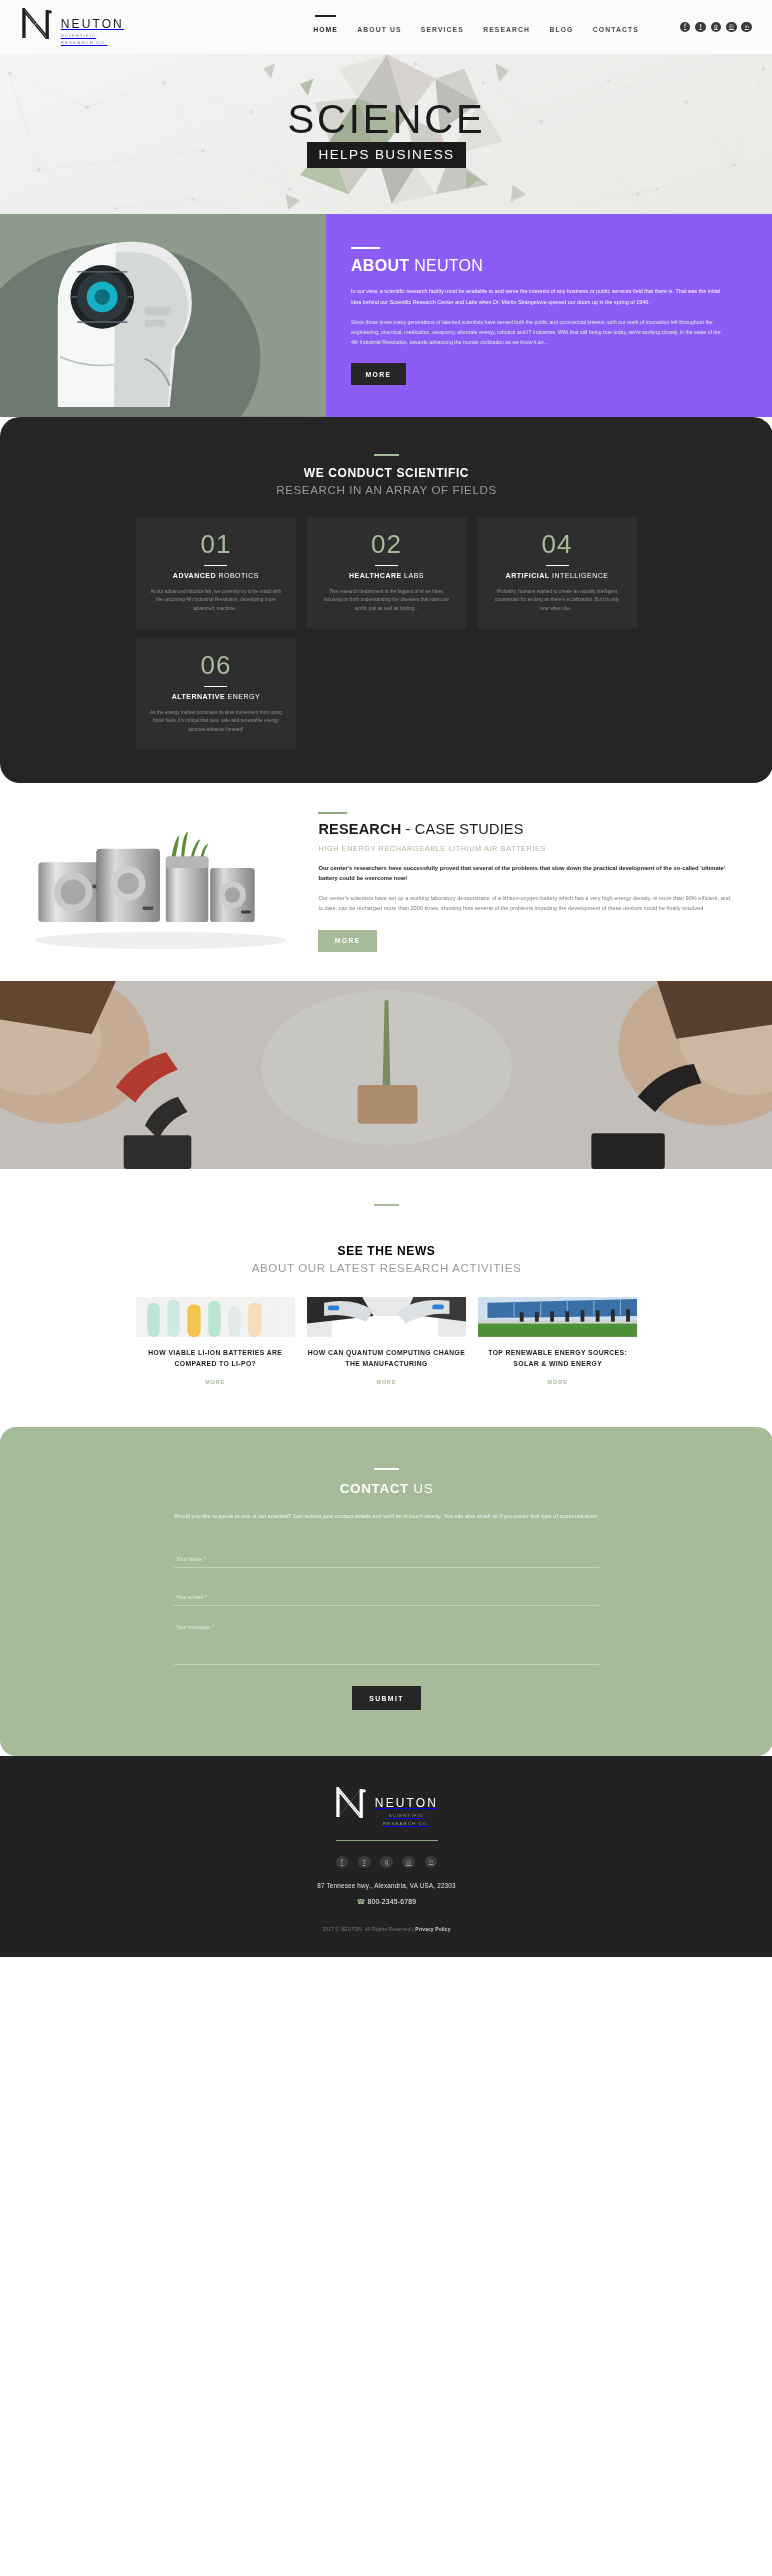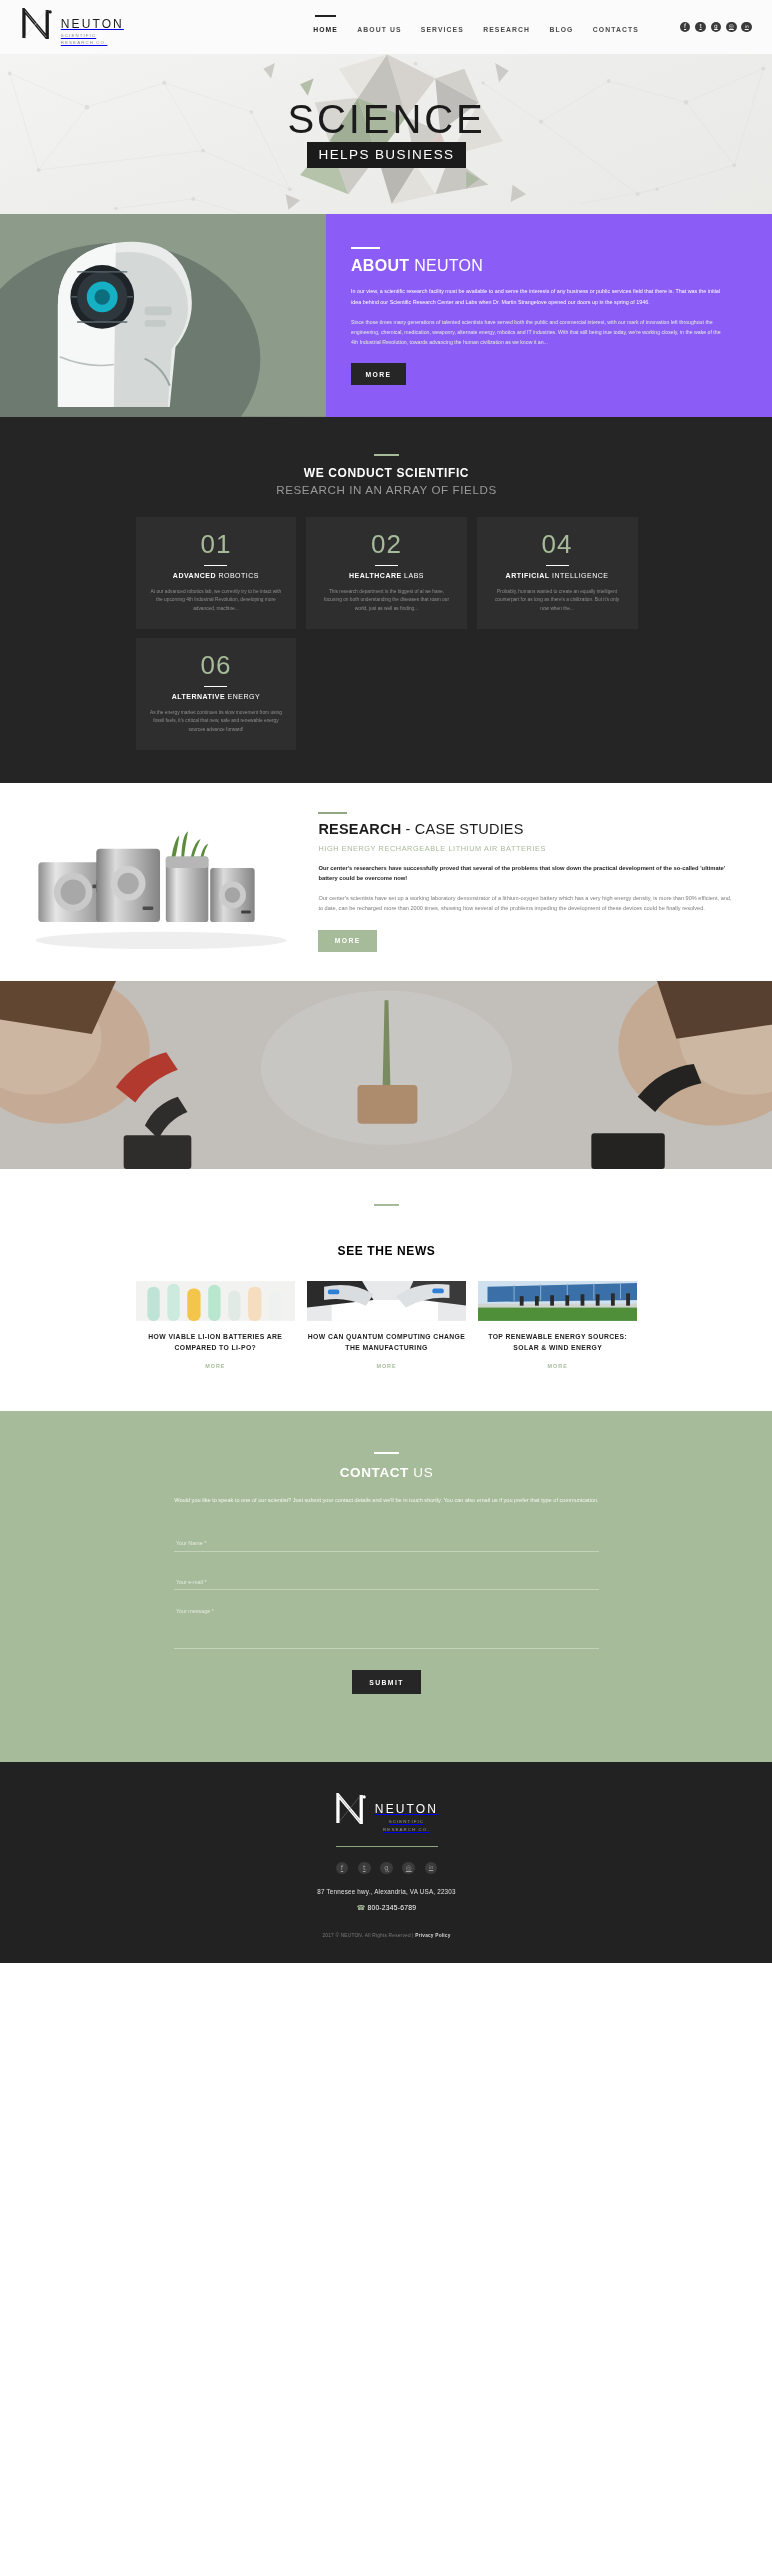--- a/index.html
+++ b/index.html
@@ -107,21 +107,21 @@
     font-family: "Liberation Sans", sans-serif;
   }
   .btn.more-about { margin-top: 15.5px; }
   .btn.green { background: #a6bb9a; }
   .btn.ghost {
     background: rgba(255,255,255,.08); border: 1px solid #a6bb9a; color: #fff;
   }
 
   
   .fields {
-    background: #252525; padding: 37px 0 33px; text-align: center;
+    background: #252525; padding: 37px 0 33px; text-align: center; border-radius: 20px;
   }
   .sec-rule { width: 25px; height: 1.9px; background: #a6bb9a; margin: 0 auto 10.6px; }
   .sec-t1 { font-size: 12px; font-weight: 700; letter-spacing: 0.6px; color: #ffffff; }
   .sec-t2 { font-size: 11.6px; font-weight: 400; letter-spacing: 0.6px; color: #9a9a9a; margin-top: 2.9px; }
   .cards {
     width: 502px; margin: 21px auto 0;
     display: grid; grid-template-columns: repeat(3,1fr); gap: 9.7px;
   }
   .card {
     background: #2e2e2e; padding: 13.5px 13.5px 15.5px; text-align: center;
@@ -185,21 +185,21 @@
   .news-title {
     font-size: 6.8px; font-weight: 700; letter-spacing: 0.4px; line-height: 1.55;
     color: #1d1d1d; margin-top: 10.6px;
   }
   .news-more {
     display: inline-block; font-size: 5.4px; letter-spacing: 1px; font-weight: 700;
     color: #a6bb9a; margin-top: 9.7px; text-decoration: none;
   }
 
   
-  .contact { background: #a6bb9a; padding: 41px 0 68px; text-align: center; color: #fff; }
+  .contact { background: #a6bb9a; padding: 41px 0 46px; text-align: center; color: #fff; border-radius: 16px; }
   .contact .sec-rule { background: #fff; }
   .contact .sec-t1 { font-size: 13.5px; }
   .contact-lead {
     font-size: 5.6px; line-height: 2; color: #f2f6ef; margin-top: 15.5px;
   }
   .form { width: 425px; margin: 25px auto 0; text-align: left; }
   .form-row { margin-bottom: 17.4px; }
   .fin {
     width: 100%; background: transparent; border: none; border-bottom: 1px solid #c3d3ba;
     color: #fff; font-size: 5.4px; padding: 0 0 4.8px 1.9px;
@@ -497,20 +497,21 @@
       <ellipse cx="400" cy="90" rx="130" ry="80" fill="#eceae6"></ellipse>
       <path d="M398 20 L402 20 L404 110 L396 110 Z" fill="#8aa06f"></path>
       <rect x="370" y="108" width="62" height="40" rx="4" fill="#caa07c"></rect>
     </svg>
     <div class="young-overlay"></div>
   </section>
 
   <section class="news">
     <div class="sec-rule"></div>
     <div class="sec-t1">SEE THE NEWS</div>
+    <div class="sec-t2">ABOUT OUR LATEST RESEARCH ACTIVITIES</div>
 
     <div class="news-grid">
       <div>
         <div class="news-thumb">
           <svg viewBox="0 0 168 42" preserveAspectRatio="none">
             <rect width="168" height="42" fill="#f2f3f1"></rect>
             <rect x="12" y="6" width="13" height="36" rx="6" fill="#bfe3d6"></rect>
             <rect x="33" y="3" width="13" height="39" rx="6" fill="#cdeade"></rect>
             <rect x="54" y="8" width="14" height="34" rx="6" fill="#f3c64b"></rect>
             <rect x="76" y="4" width="13" height="38" rx="6" fill="#b9e6cf"></rect>

